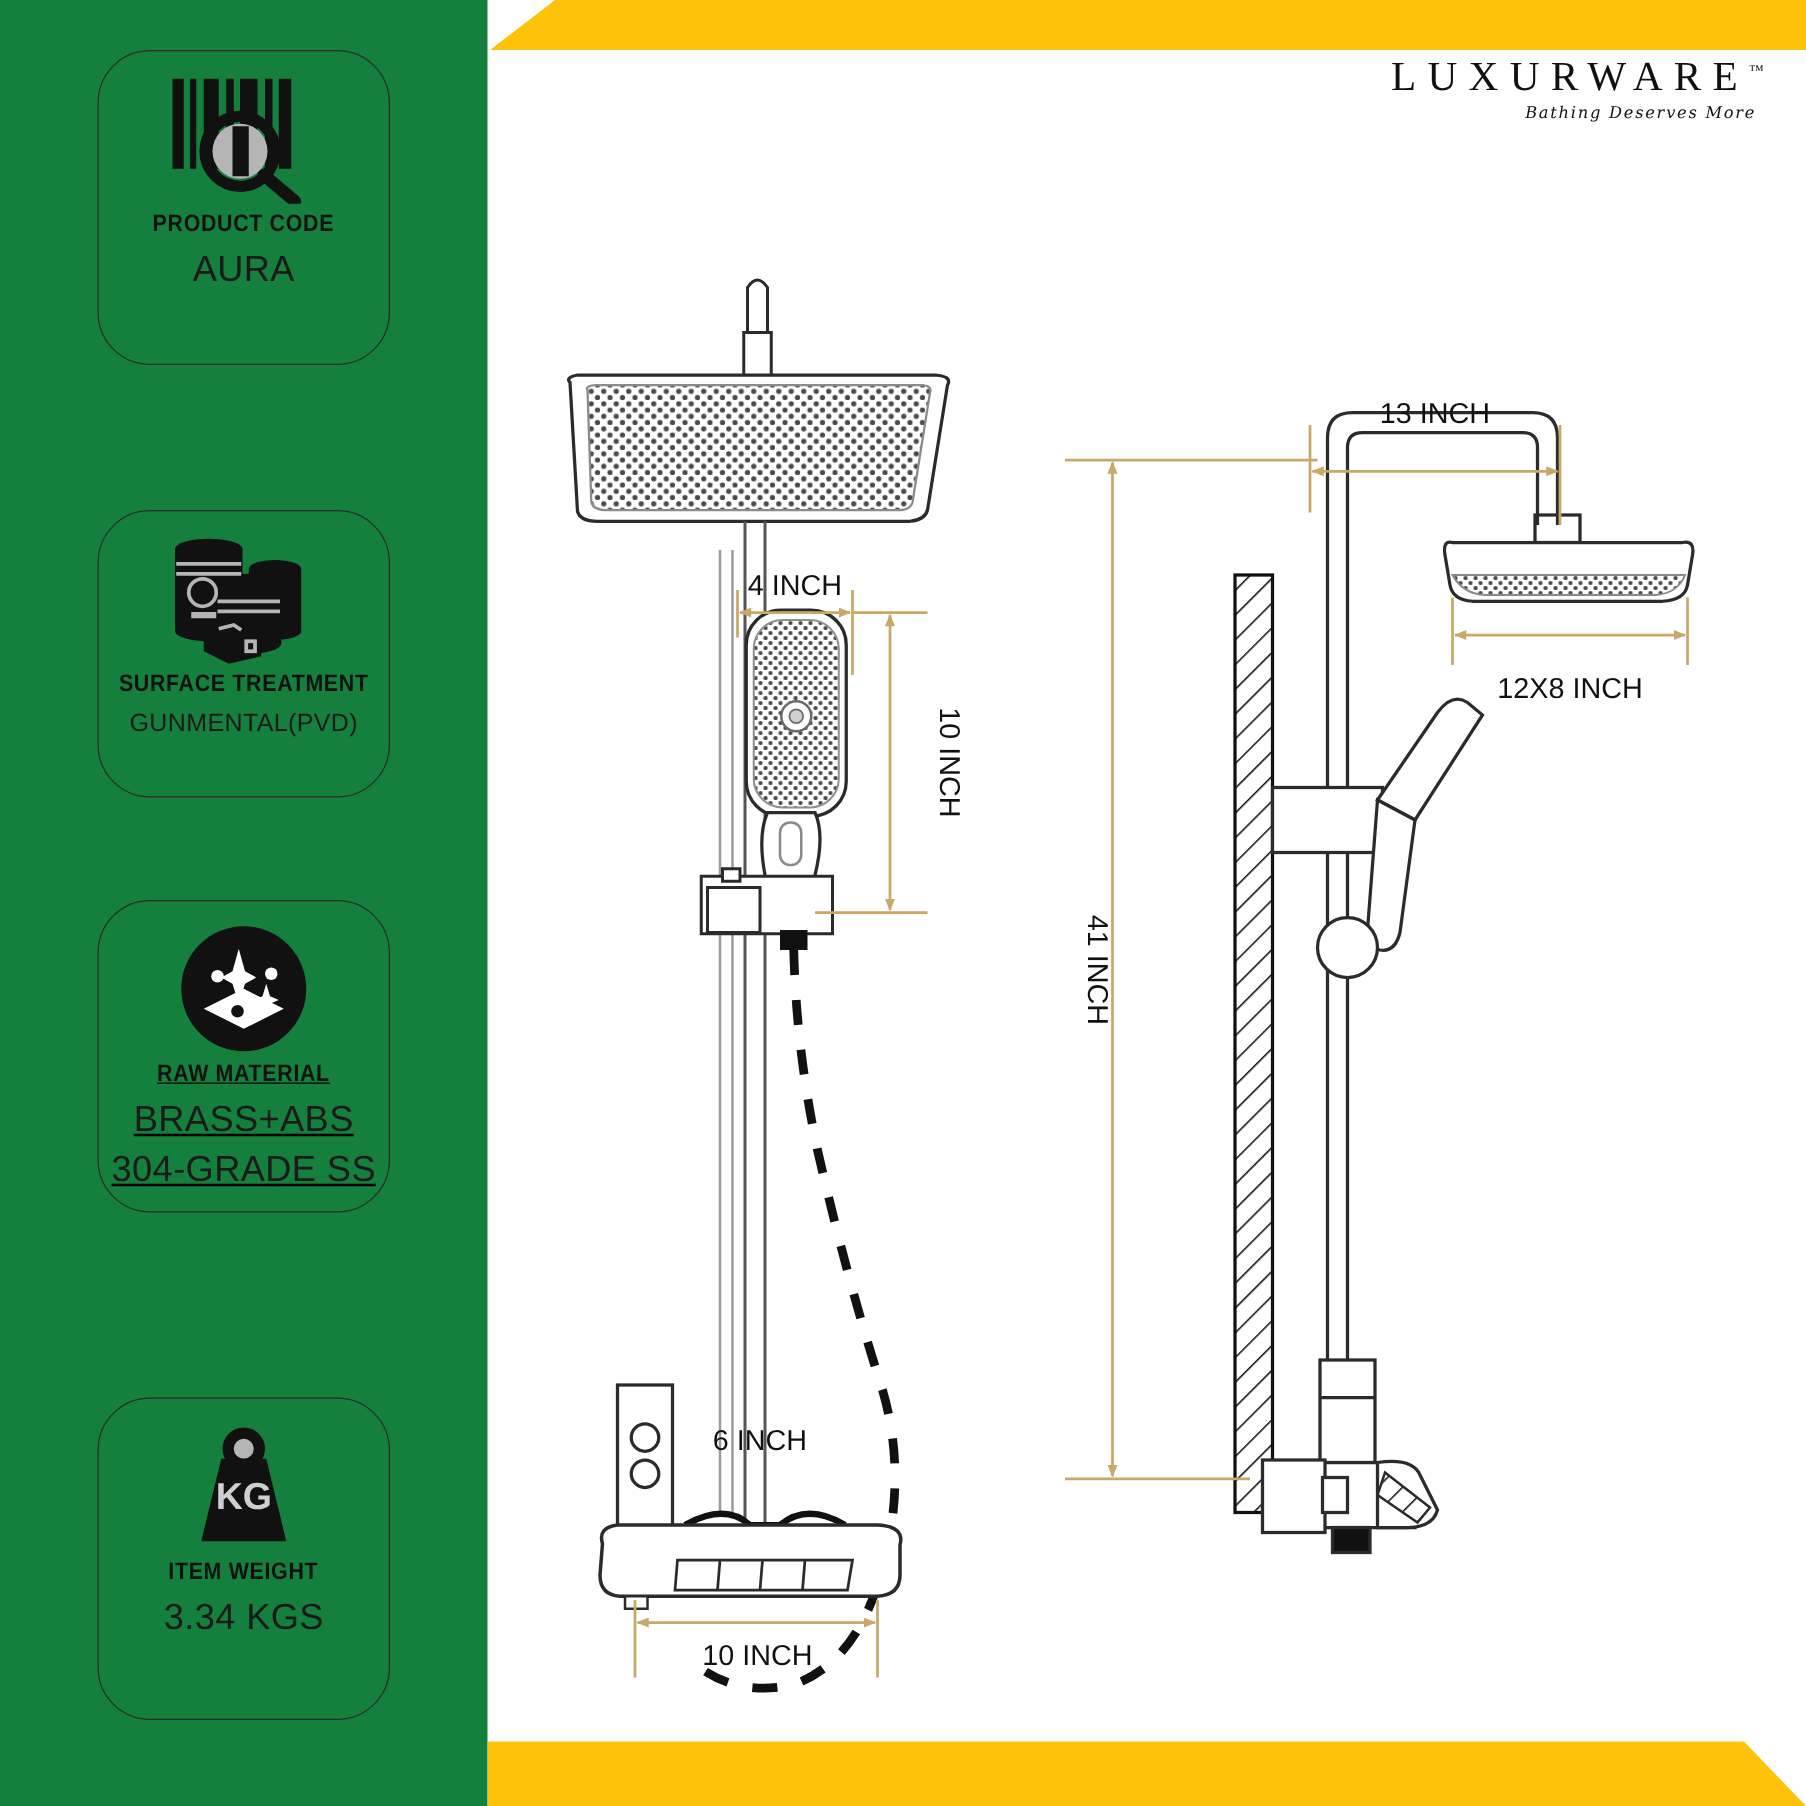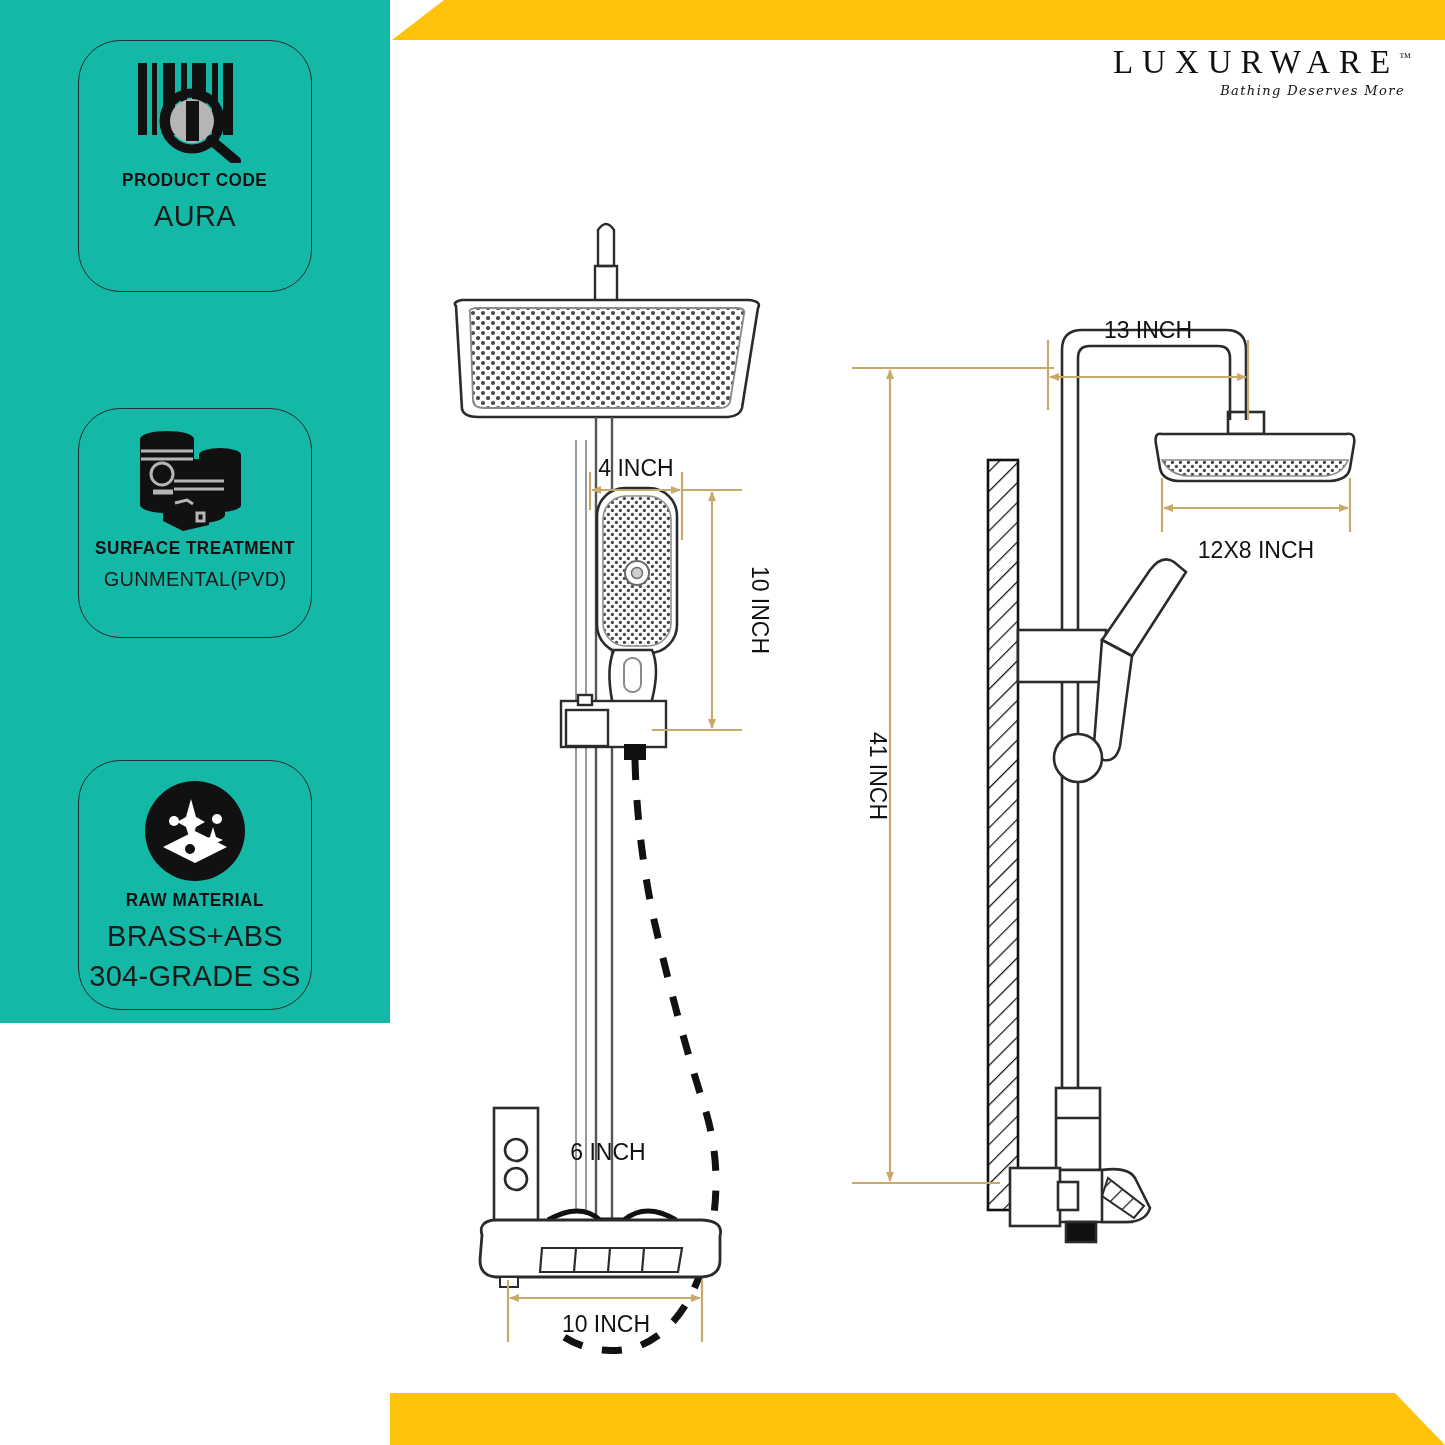--- a/index.html
+++ b/index.html
@@ -7,34 +7,34 @@
     width:1445px;height:1445px;
     background:#ffffff;
     font-family:"Liberation Sans", sans-serif;
     overflow:hidden;
     position:relative;
   }
   .page{position:absolute;inset:0;}
 
   
   .sidebar{
-    position:absolute;left:0;top:0;width:390px;height:1023px;
-    background:#14b8a6;
+    position:absolute;left:0;top:0;width:390px;height:1445px;
+    background:#15803d;
   }
   .spec-card{
     position:absolute;left:78px;width:234px;
     border:1.5px solid #2b2b2b;border-radius:42px;
     box-sizing:border-box;
     display:flex;flex-direction:column;align-items:center;
     justify-content:flex-start;
     padding-top:18px;
   }
   #card-0{top:40px;height:252px;}
   #card-1{top:408px;height:230px;}
-  #card-2{top:760px;height:250px;}
+  #card-2{top:720px;height:250px;text-decoration:underline;}
   #card-3{top:1118px;height:258px;}
 
   .card-icon{height:104px;display:flex;align-items:center;justify-content:center;}
   .card-title{
     font-size:19px;font-weight:700;letter-spacing:.6px;color:#111;
     text-align:center;margin-top:6px;font-stretch:condensed;
     transform:scaleX(.9);
   }
   .card-value{
     font-size:29px;color:#1a1a1a;text-align:center;margin-top:10px;
@@ -145,20 +145,32 @@
           <path d="M70 48 L73 58 L80 61 L73 64 L70 73 L67 64 L60 61 L67 58 Z" fill="#fff"></path>
           <circle cx="31" cy="42" r="5" fill="#fff"></circle>
           <circle cx="74" cy="40" r="5" fill="#fff"></circle>
         </svg>
       </div>
       <div class="card-title">RAW MATERIAL</div>
       <div class="card-value two">BRASS+ABS</div>
       <div class="card-value two">304-GRADE SS</div>
     </div>
 
+    <div class="spec-card" id="card-3">
+      <div class="card-icon">
+        <svg width="104" height="104" viewBox="0 0 104 104">
+          <circle cx="52" cy="22" r="17" fill="#111"></circle>
+          <circle cx="52" cy="22" r="8" fill="#b5b5b5"></circle>
+          <path d="M34 30 L70 30 L86 96 L18 96 Z" fill="#111"></path>
+          <text x="52" y="70" font-family="Liberation Sans, sans-serif" font-size="30" font-weight="700" fill="#cfcfcf" text-anchor="middle">KG</text>
+        </svg>
+      </div>
+      <div class="card-title">ITEM WEIGHT</div>
+      <div class="card-value">3.34 KGS</div>
+    </div>
   </div>
 
   <div class="accent-top"></div>
   <div class="accent-bottom"></div>
 
   <div class="brand">
     <div class="brand-name"><span>LUXURWARE</span><span class="brand-tm">™</span></div>
     <div class="brand-tag">Bathing Deserves More</div>
   </div>
 

